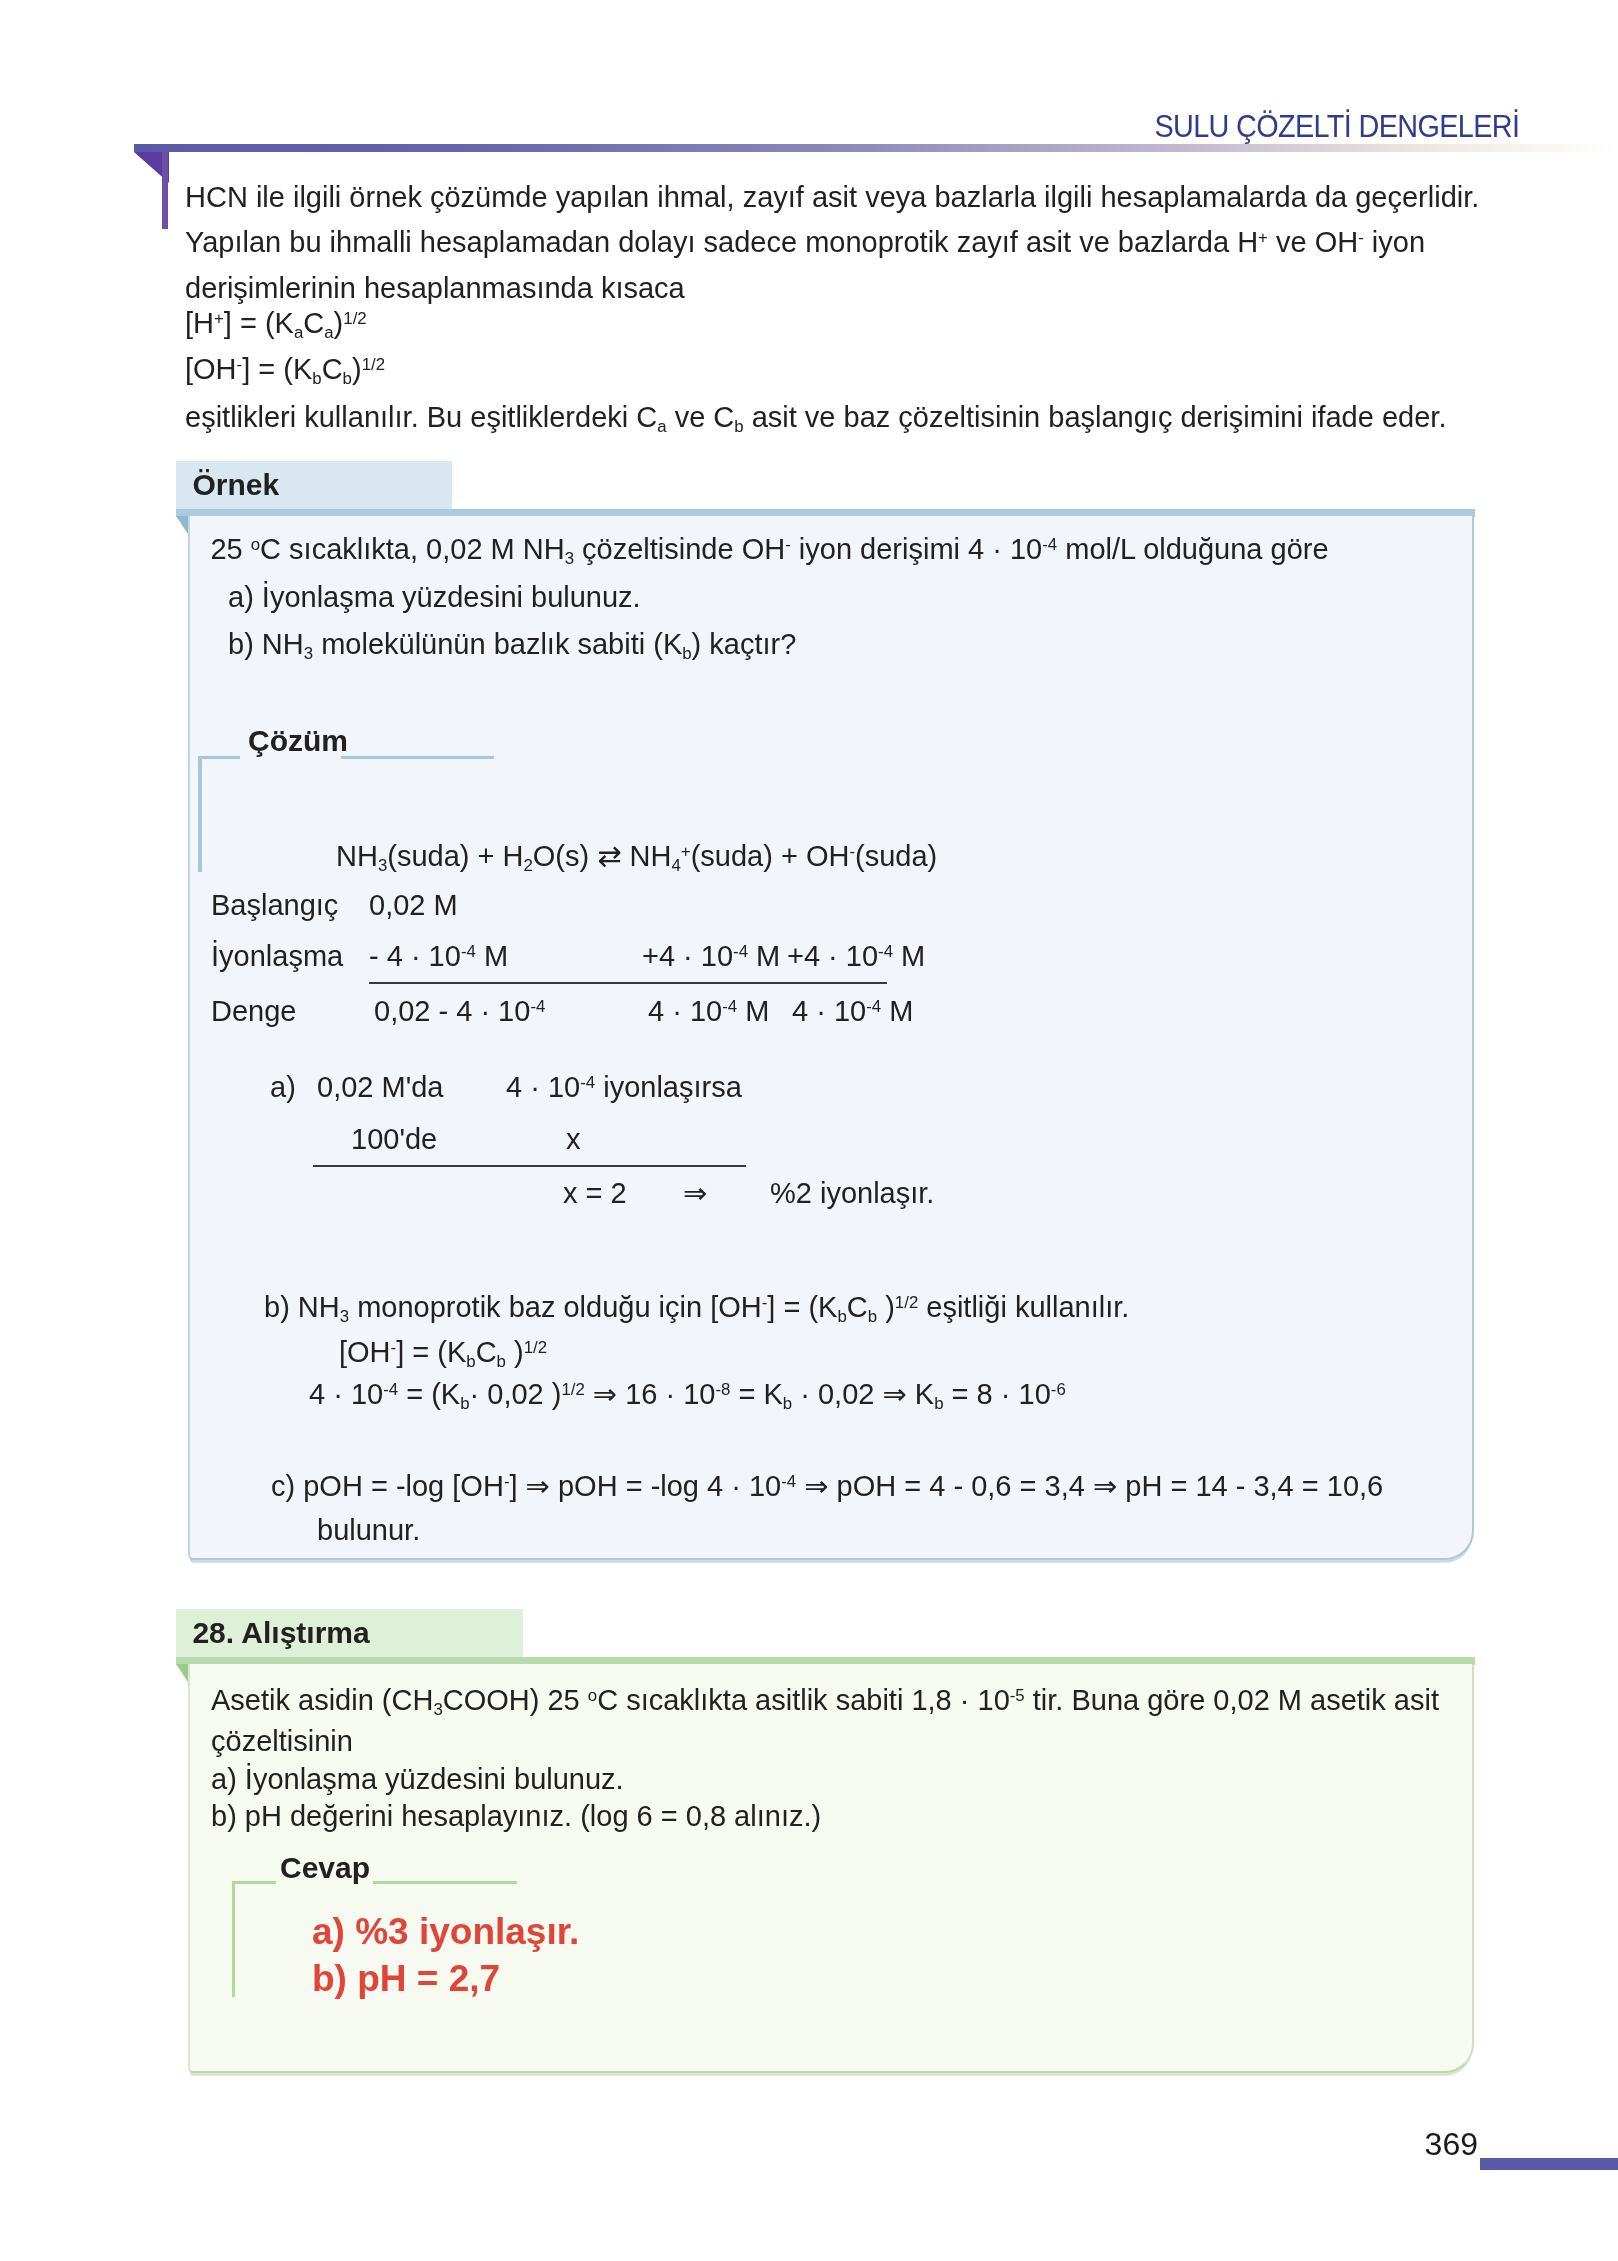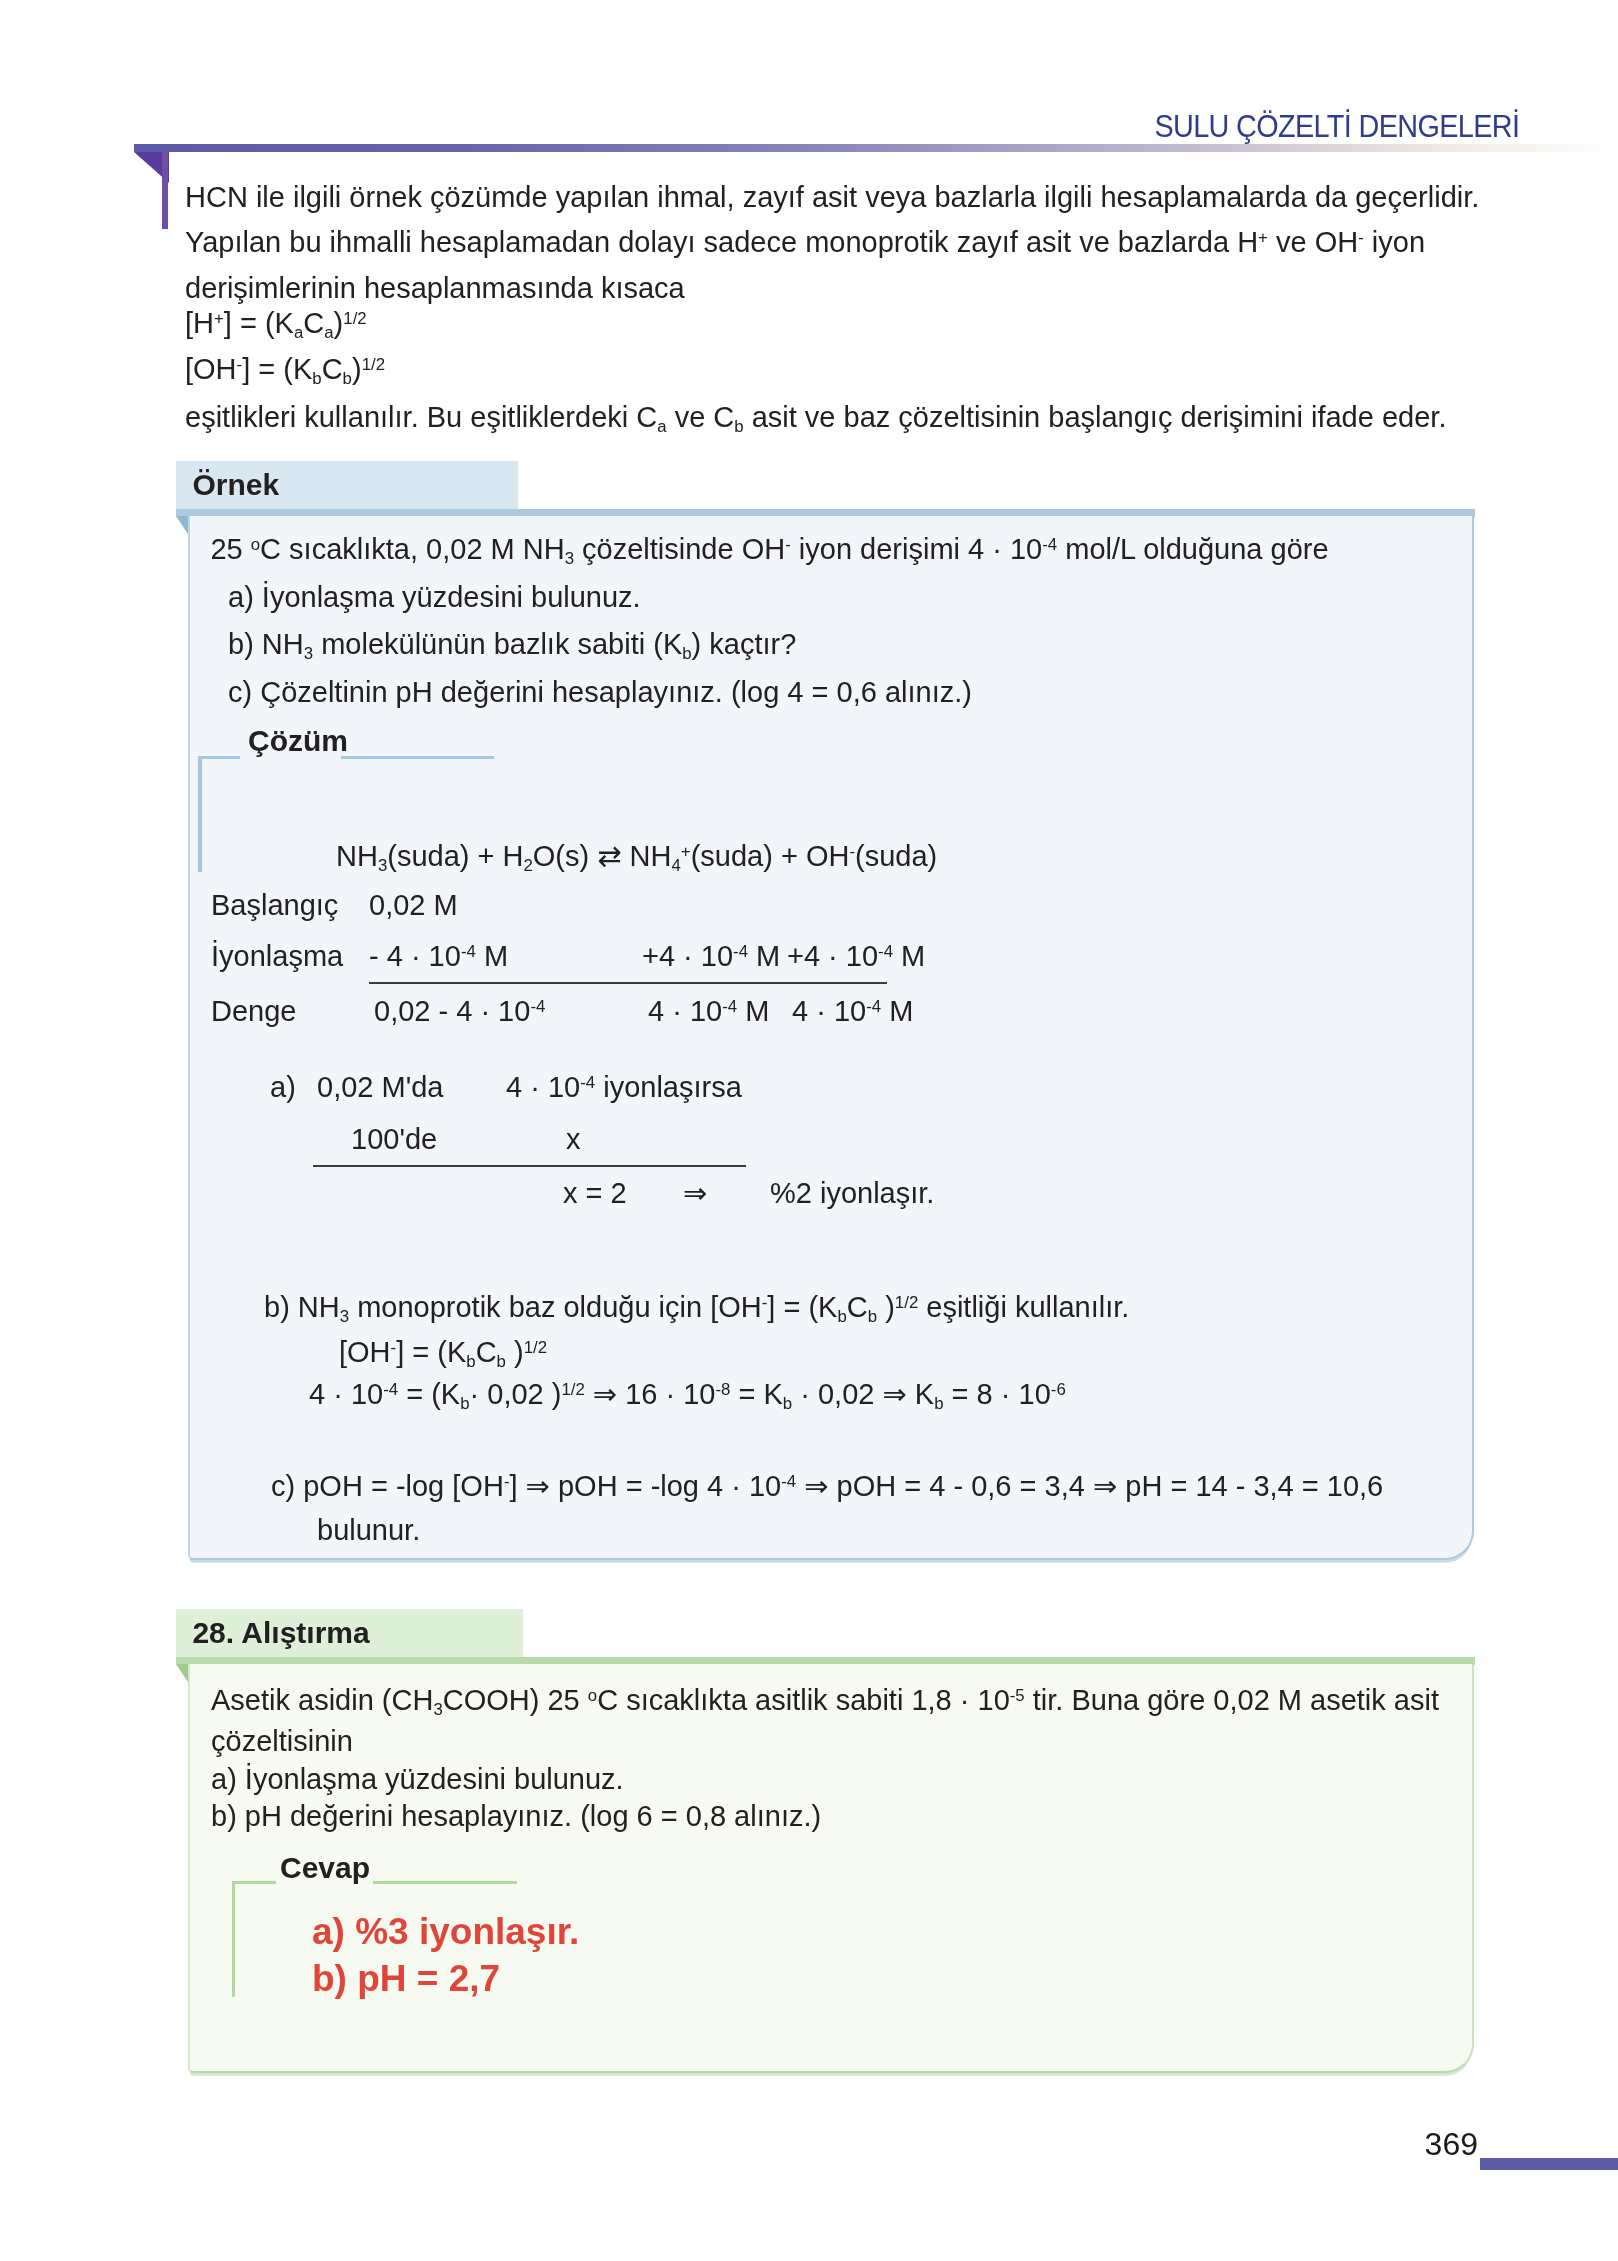--- a/index.html
+++ b/index.html
@@ -93,31 +93,30 @@
   <div>
     <div class="abs txt intro-line" style="top:179px">HCN ile ilgili örnek çözümde yapılan ihmal, zayıf asit veya bazlarla ilgili hesaplamalarda da geçerlidir.</div>
     <div class="abs txt intro-line" style="top:224px">Yapılan bu ihmalli hesaplamadan dolayı sadece monoprotik zayıf asit ve bazlarda H<sup>+</sup> ve OH<sup>-</sup> iyon</div>
     <div class="abs txt intro-line" style="top:270px">derişimlerinin hesaplanmasında kısaca</div>
     <div class="abs txt intro-line" style="top:305px">[H<sup>+</sup>] = (K<sub>a</sub>C<sub>a</sub>)<sup>1/2</sup></div>
     <div class="abs txt intro-line" style="top:351px">[OH<sup>-</sup>] = (K<sub>b</sub>C<sub>b</sub>)<sup>1/2</sup></div>
     <div class="abs txt intro-line" style="top:399px">eşitlikleri kullanılır. Bu eşitliklerdeki C<sub>a</sub> ve C<sub>b</sub> asit ve baz çözeltisinin başlangıç derişimini ifade eder.</div>
   </div>
 
   <div>
-    <div class="abs tab tab-blue" style="left:176px; top:461px; width:342px;">
+    <div class="abs tab tab-blue" style="left:176px; top:461px; width:276px;">
       <span>Örnek</span>
     </div>
     <div class="abs strip" style="left:176px; top:509px; width:1299px; background:var(--blue-strip);"></div>
     <div class="abs fold" style="left:176px; top:516px; background:#8fb7d0;"></div>
 
     <div class="box box-blue" style="left:188px; top:516px; width:1286px; height:1044px;">
       <div class="abs txt" style="left:20.4px; top:15px;">25 <sup>o</sup>C sıcaklıkta, 0,02 M NH<sub>3</sub> çözeltisinde OH<sup>-</sup> iyon derişimi 4 · 10<sup>-4</sup> mol/L olduğuna göre</div>
       <div class="abs txt" style="left:38px; top:63px;">a) İyonlaşma yüzdesini bulunuz.</div>
       <div class="abs txt" style="left:38px; top:110px;">b) NH<sub>3</sub> molekülünün bazlık sabiti (K<sub>b</sub>) kaçtır?</div>
-      <div class="abs txt" style="left:38px; top:158px;">c) Çözeltinin pH değerini hesaplayınız. (log 4 = 0,6 alınız.)</div>
 
       <div class="abs heading" style="left:58px; top:208px;">Çözüm</div>
       <div class="abs hline hline-blue" style="left:8.2px; top:240px; width:42px;"></div>
       <div class="abs hline hline-blue" style="left:151px; top:240px; width:153px;"></div>
       <div class="abs vline vline-blue" style="left:8.2px; top:240px; height:116px;"></div>
 
       <div class="abs txt" style="left:146px; top:322px;">NH<sub>3</sub>(suda) + H<sub>2</sub>O(s)  ⇄  NH<sub>4</sub><sup>+</sup>(suda) + OH<sup>-</sup>(suda)</div>
 
       <div>
         <div class="abs txt" style="left:21px;  top:371px;">Başlangıç</div>

